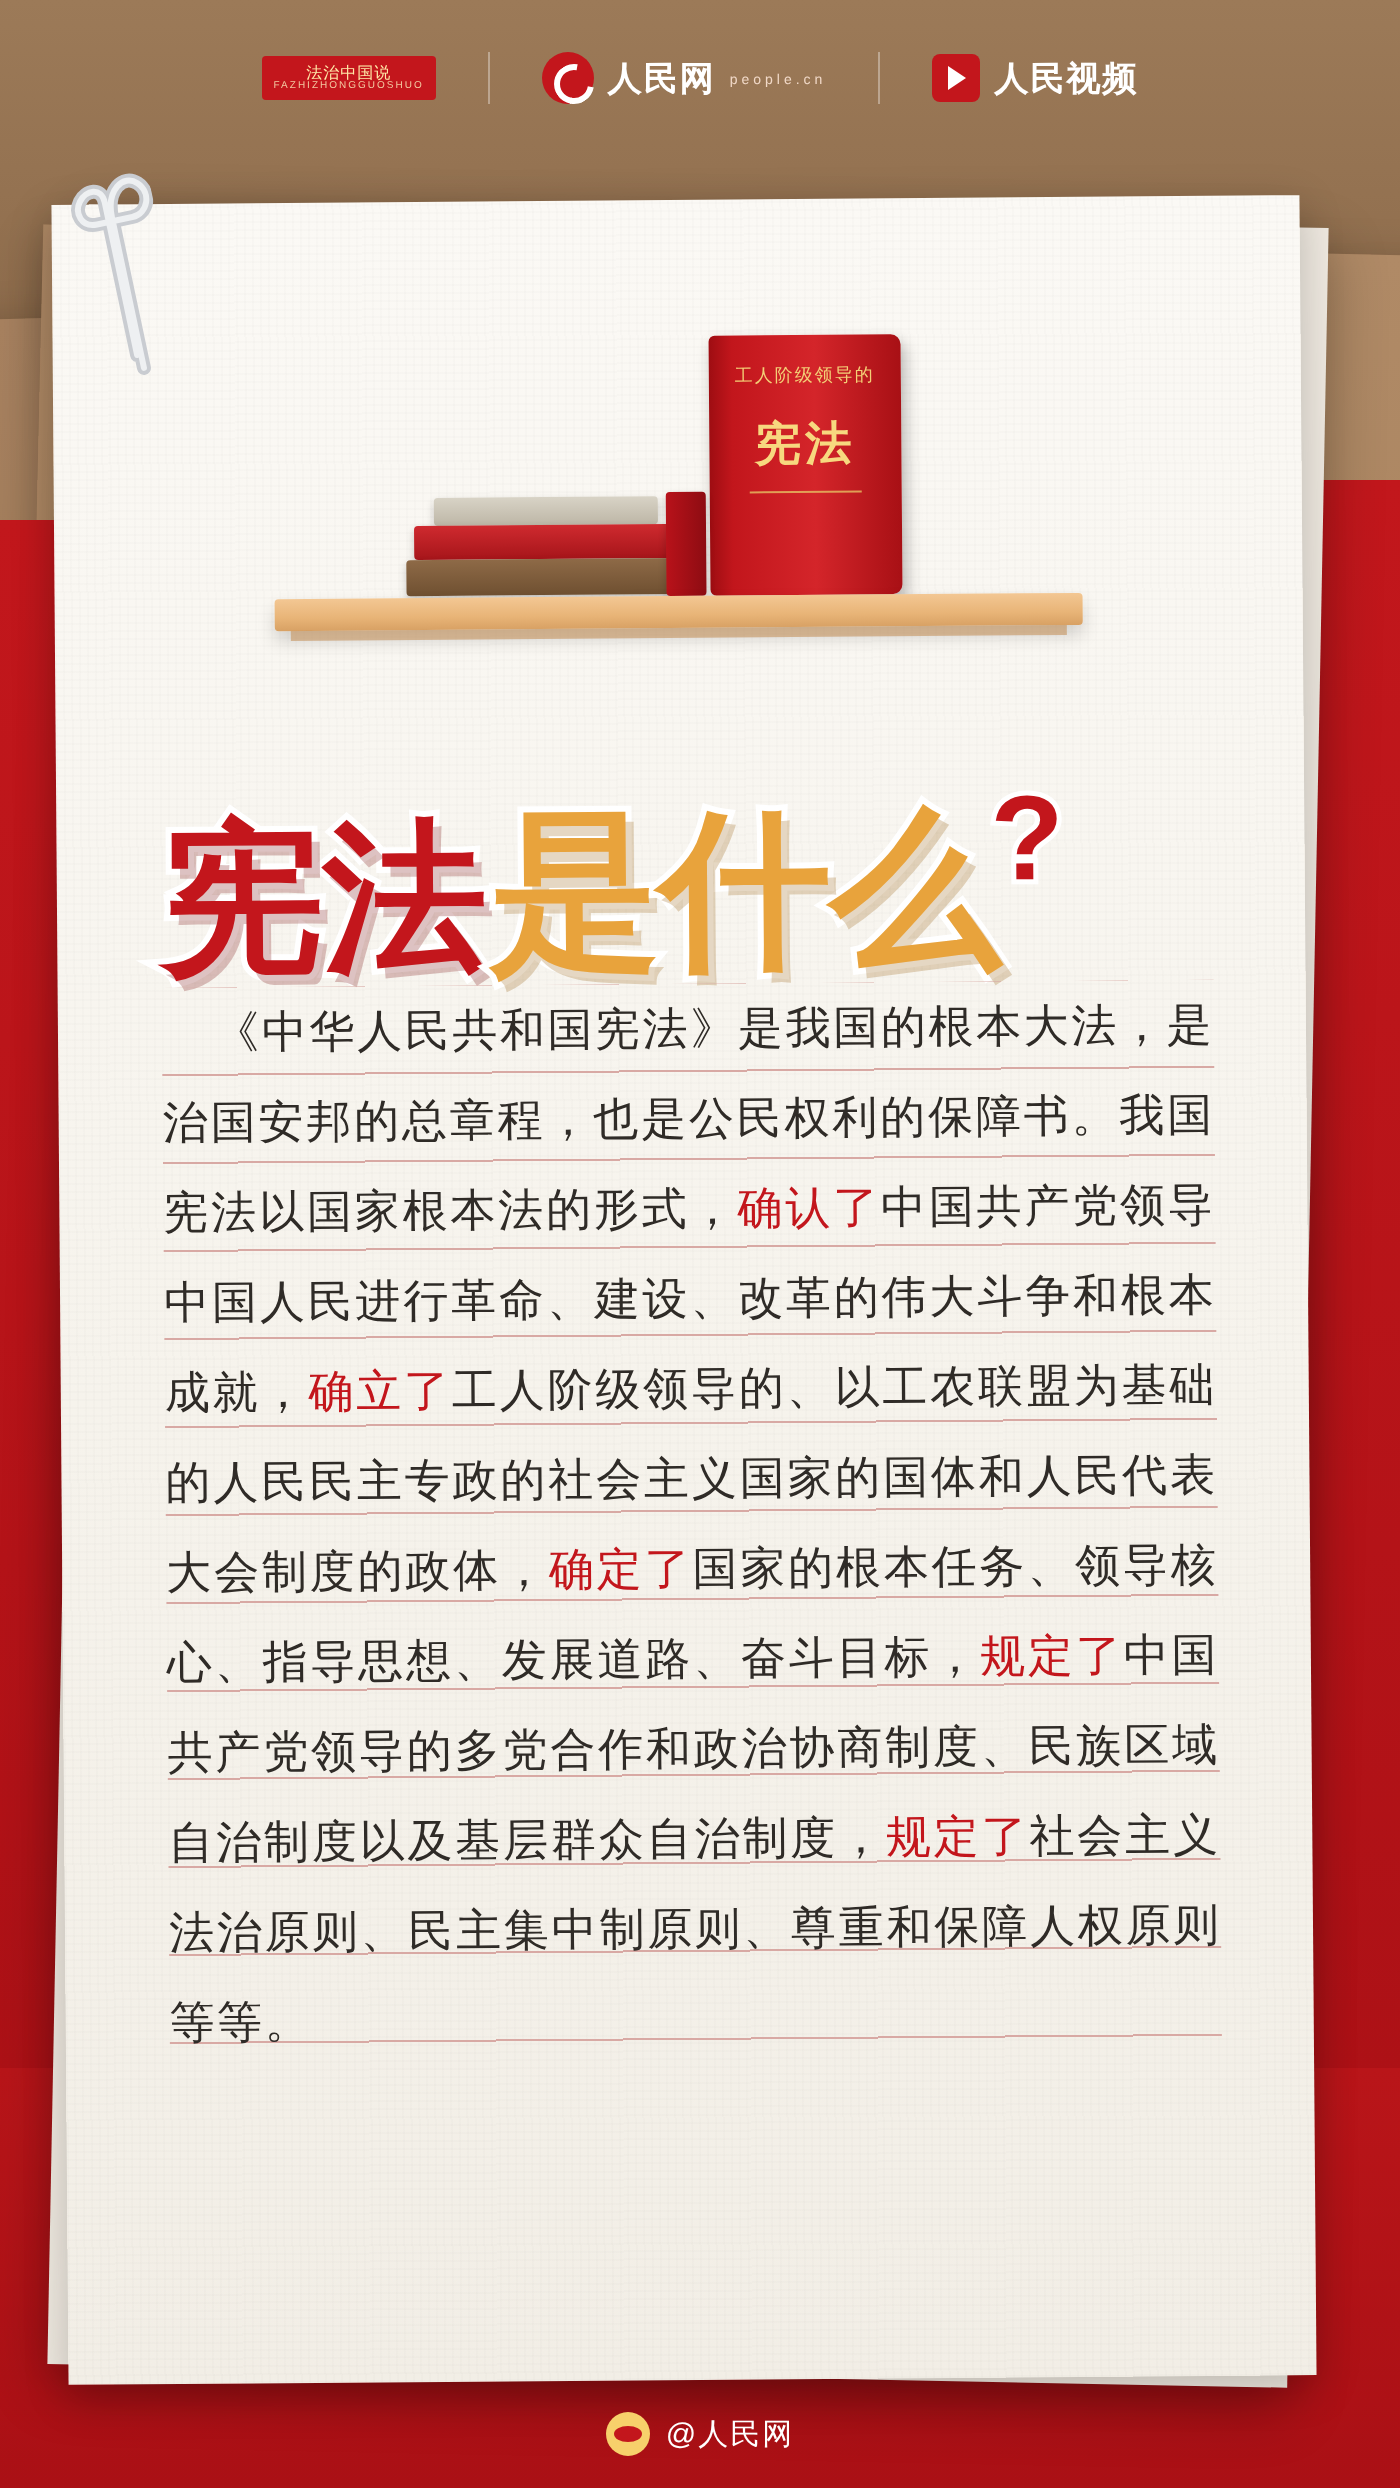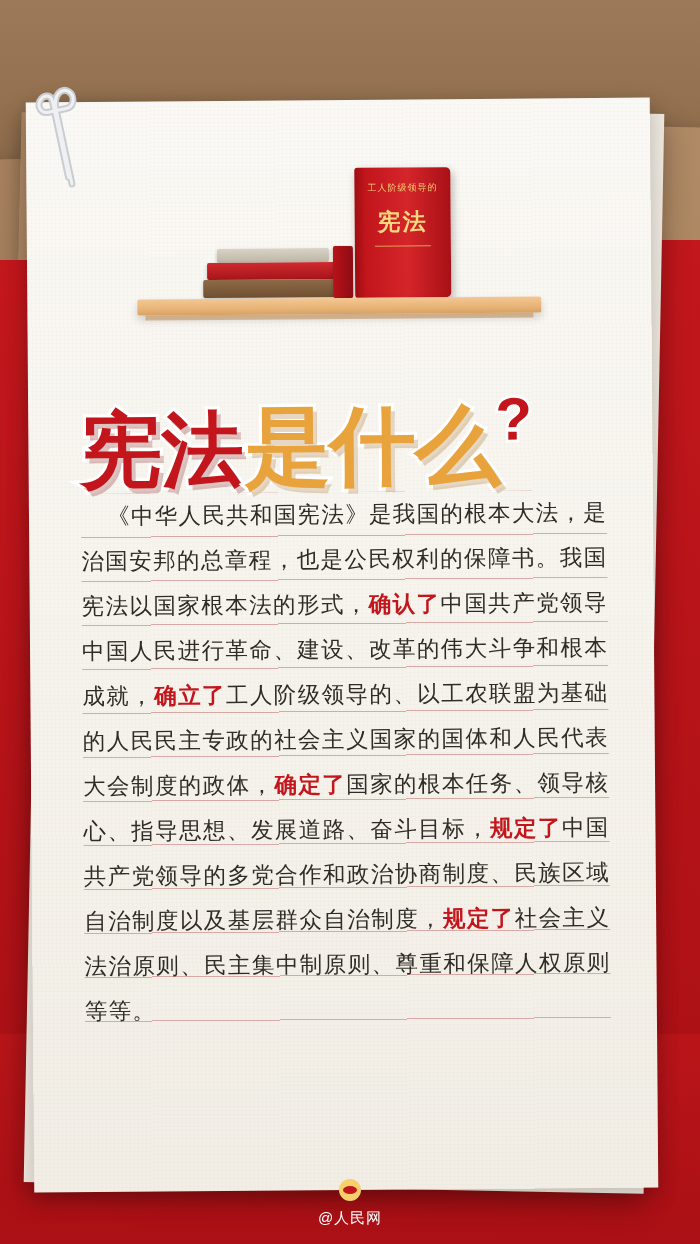--- a/index.html
+++ b/index.html
@@ -309,35 +309,34 @@
     text-align: justify;
     background-image: repeating-linear-gradient(
       180deg,
       transparent 0 43px,
       #d8a9a4 43px 44px
     );
     padding-bottom: 2px;
   }
   .body-text .em {
     color: #c3161c;
-    font-weight: bold;
+    font-weight: normal;
   }
   .body-text .indent { display: inline-block; width: 26px; }
 
   
   .footer {
     position: absolute;
     left: 0; bottom: 16px;
     width: 700px;
     display: flex;
     align-items: center;
     justify-content: center;
     gap: 8px;
     z-index: 50;
-    flex-direction: column;
   }
   .weibo-eye {
     width: 22px; height: 22px;
     border-radius: 50%;
     background: #f7d06b;
     position: relative;
     flex: none;
   }
   .weibo-eye::before {
     content: "";
@@ -359,20 +358,46 @@
 <div class="poster">
 
   <div class="red-base"></div>
   <div class="kraft-top"></div>
   <div class="kraft-mid"></div>
   <div class="kraft-mid2"></div>
   <div class="red-corner-l"></div>
   <div class="red-corner-r"></div>
   <div class="red-bottom"></div>
 
+  <div class="topbar">
+
+    <div class="logo-box">
+      <div class="logo-badge">
+        <span>法治中国说</span>
+        <small>FAZHIZHONGGUOSHUO</small>
+      </div>
+    </div>
+
+    <div class="logo-sep"></div>
+
+    <div class="logo-box">
+      <span class="people-mark"></span>
+      <span class="people-text">人民网</span>
+      <span class="people-text" style="">
+        <small>people.cn</small>
+      </span>
+    </div>
+
+    <div class="logo-sep"></div>
+
+    <div class="logo-box">
+      <span class="play-mark"></span>
+      <span class="people-text">人民视频</span>
+    </div>
+  </div>
 
   <div class="paper-shadow"></div>
 
   <div class="paper">
     <div class="paper-texture"></div>
 
     <div class="shelf-area">
 
       <div class="const-book">
         <div class="b-small">工人阶级领导的</div>

